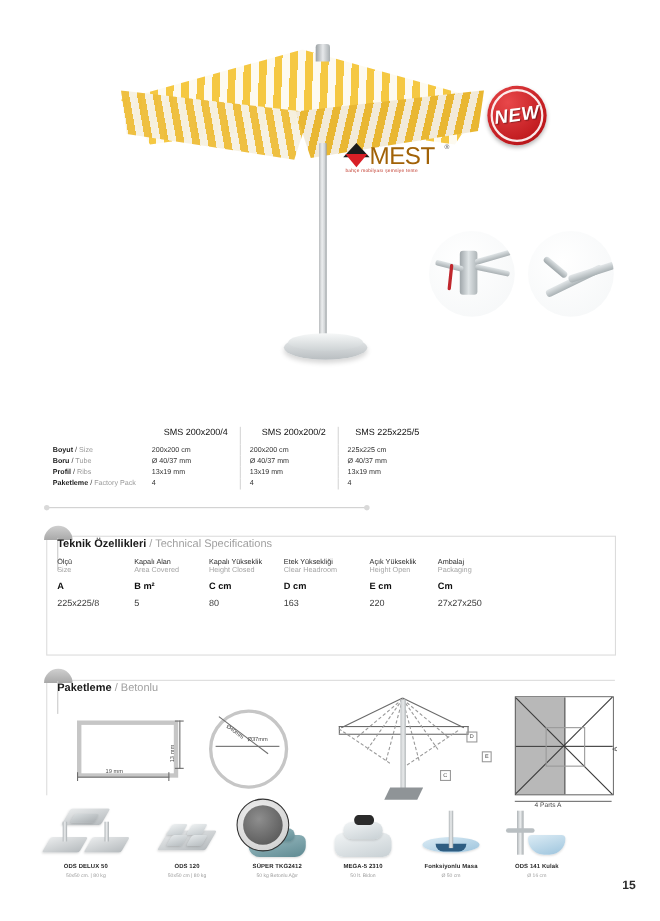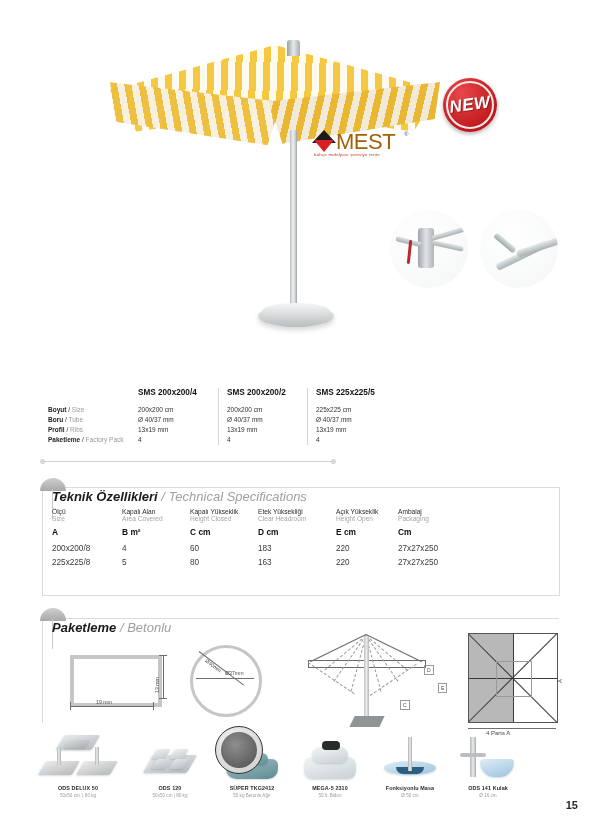--- a/index.html
+++ b/index.html
@@ -90,37 +90,37 @@
   .joint-b{position:absolute;left:36px;top:34px;width:44px;height:7px;
     background:linear-gradient(180deg,#e3e7e9,#a9b1b4);border-radius:3px;
     transform:rotate(-18deg);}
   .joint-c{position:absolute;left:12px;top:30px;width:26px;height:6px;
     background:linear-gradient(180deg,#dde2e4,#9fa7aa);border-radius:3px;
     transform:rotate(40deg);}
 
   
   .models{position:absolute;left:48px;top:388px;width:340px;}
   .models table{border-collapse:collapse;width:100%;}
-  .models th{font-size:8.2px;font-weight:bold;color:#111;text-align:left;
+  .models th{font-size:8.2px;font-weight:normal;color:#111;text-align:center;
     padding:0 0 7px 0;vertical-align:bottom;}
   .models td{font-size:6.5px;color:#333;padding:1.6px 0;vertical-align:top;}
   .m-label b{font-weight:bold;color:#222;}
   .m-label i{font-style:normal;color:#9a9a9a;}
   .col-sep{border-left:1px solid #d6d6d6;padding-left:8px !important;}
   .th-sep{border-left:1px solid #d6d6d6;padding-left:8px !important;}
 
   
   .rule{position:absolute;height:1px;background:#cfcfcf;}
   .rule::before,.rule::after{content:"";position:absolute;top:-2px;
     width:5px;height:5px;border-radius:50%;background:#d9d9d9;}
   .rule::before{left:-2px;} .rule::after{right:-2px;}
 
   
   .panel{position:absolute;border:1px solid #dcdcdc;}
-  .panel-hd{position:absolute;font-size:13px;white-space:nowrap;font-style:italic;}
+  .panel-hd{position:absolute;font-size:10px;white-space:nowrap;}
   .panel-hd b{font-weight:bold;color:#1a1a1a;}
   .panel-hd span{color:#a0a0a0;}
   .umb-icon{position:absolute;width:26px;height:15px;}
   .umb-icon .dome{position:absolute;left:0;top:0;width:26px;height:13px;
     border-radius:13px 13px 0 0;
     background:linear-gradient(180deg,#cfcfcf,#a8a8a8);}
   .umb-icon .stick{position:absolute;left:12px;top:11px;width:1px;height:30px;
     background:#cacaca;}
 
   
@@ -305,28 +305,20 @@
       </tr>
       <tr class="hdA">
         <td>A</td>
         <td>B m²</td>
         <td>C cm</td>
         <td>D cm</td>
         <td>E cm</td>
         <td>Cm</td>
       </tr>
       <tr class="dr">
-        <td>200x200/8</td>
-        <td>4</td>
-        <td>60</td>
-        <td>183</td>
-        <td>220</td>
-        <td>27x27x250</td>
-      </tr>
-      <tr class="dr">
         <td>225x225/8</td>
         <td>5</td>
         <td>80</td>
         <td>163</td>
         <td>220</td>
         <td>27x27x250</td>
       </tr>
     </tbody>
       </table>
   </div>

